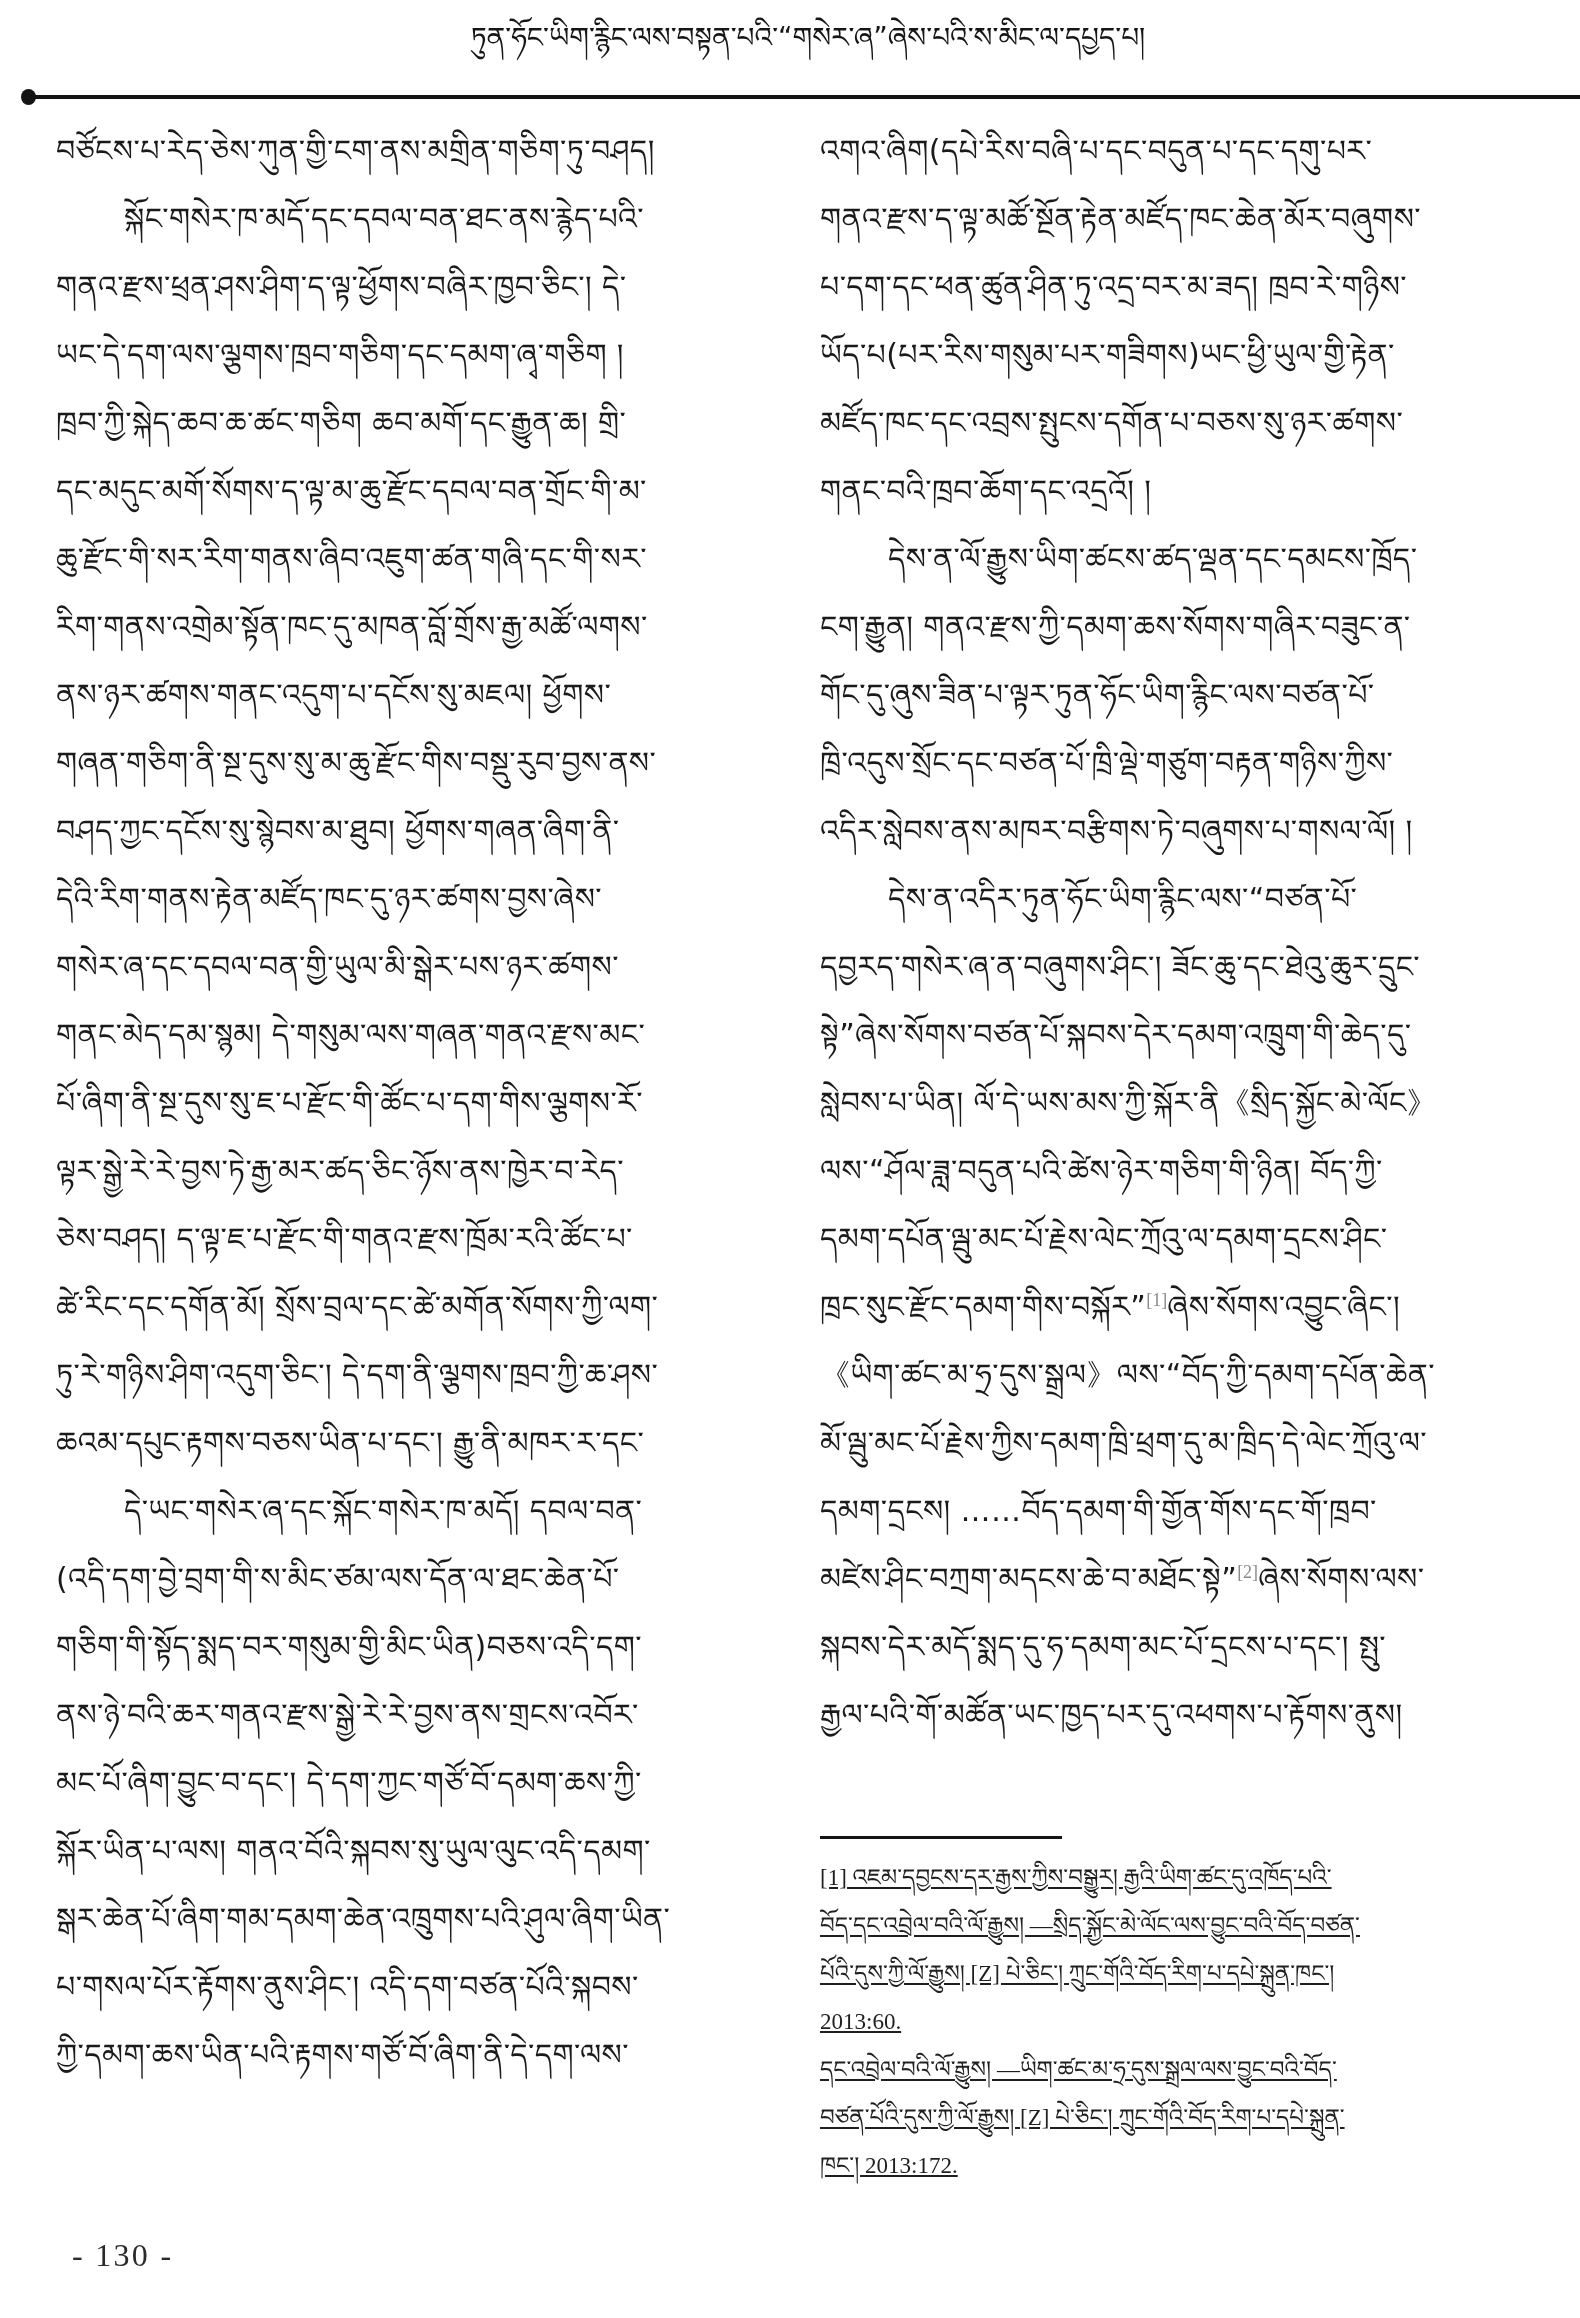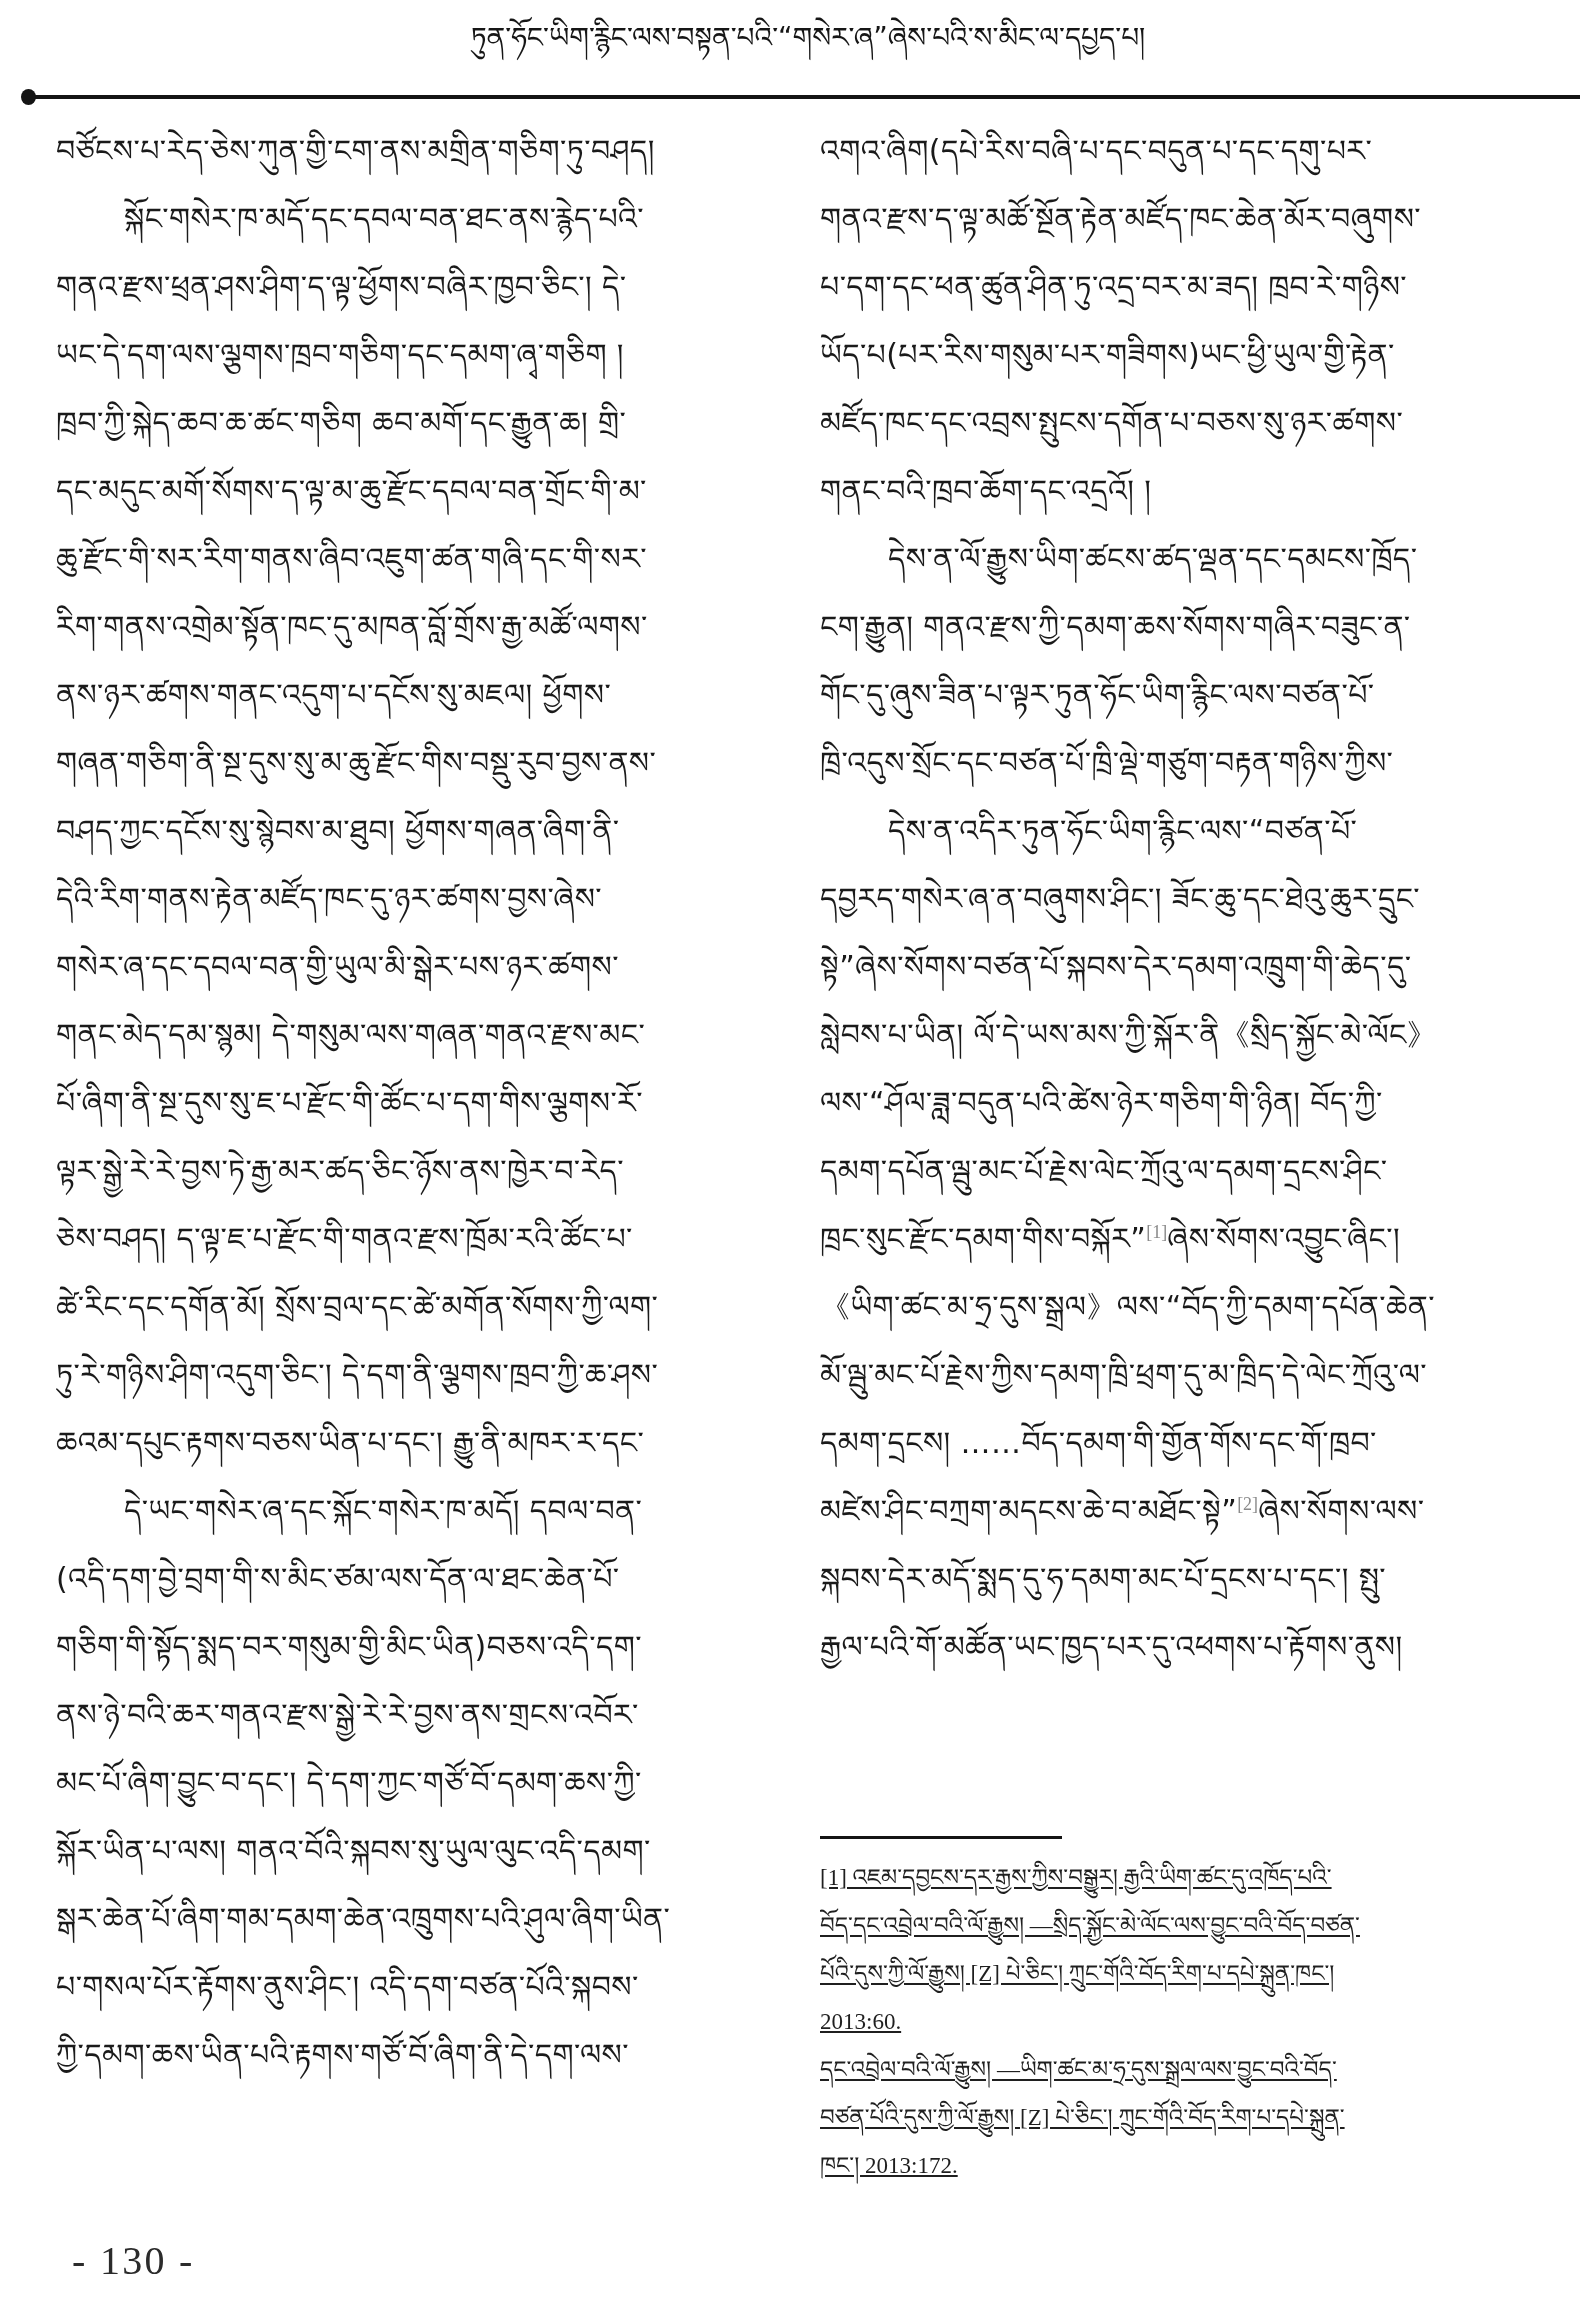--- a/index.html
+++ b/index.html
@@ -39,21 +39,21 @@
     position:absolute; left:820px; top:1836px; width:242px; height:3px;
     background:#141414;
   }
   .footnotes { position:absolute; left:820px; top:1855px; width:727px; }
   .fn-line {
     height:48px; line-height:45px; font-size:23px;
     white-space:nowrap; overflow:hidden;
     font-family:"Liberation Serif", "DejaVu Sans", serif; color:#1f1f1f;text-decoration:underline;
   }
   .page-number {
-    position:absolute; left:72px; top:2237px; font-size:40px;
+    position:absolute; left:72px; top:2237px; font-size:32px;
     font-family:"Liberation Serif", serif; color:#2b2b2b; letter-spacing:2.3px;
   }
 </style>
 </head>
 <body>
 
 <div class="page">
 
   <div class="title">ཏུན་ཧོང་ཡིག་རྙིང་ལས་བསྟན་པའི་“གསེར་ཞ”ཞེས་པའི་ས་མིང་ལ་དཔྱད་པ།</div>
 
@@ -95,20 +95,21 @@
     <div class="body-line">འགའ་ཞིག(དཔེ་རིས་བཞི་པ་དང་བདུན་པ་དང་དགུ་པར་</div>
     <div class="body-line">གནའ་རྫས་ད་ལྟ་མཚོ་སྔོན་རྟེན་མཛོད་ཁང་ཆེན་མོར་བཞུགས་</div>
     <div class="body-line">པ་དག་དང་ཕན་ཚུན་ཤིན་ཏུ་འདྲ་བར་མ་ཟད། ཁྲབ་རེ་གཉིས་</div>
     <div class="body-line">ཡོད་པ(པར་རིས་གསུམ་པར་གཟིགས)ཡང་ཕྱི་ཡུལ་གྱི་རྟེན་</div>
     <div class="body-line">མཛོད་ཁང་དང་འབྲས་སྤུངས་དགོན་པ་བཅས་སུ་ཉར་ཚགས་</div>
     <div class="body-line">གནང་བའི་ཁྲབ་ཆོག་དང་འདྲའོ། །</div>
     <div class="body-line indent">དེས་ན་ལོ་རྒྱུས་ཡིག་ཚངས་ཚད་ལྡན་དང་དམངས་ཁྲོད་</div>
     <div class="body-line">ངག་རྒྱུན། གནའ་རྫས་ཀྱི་དམག་ཆས་སོགས་གཞིར་བཟུང་ན་</div>
     <div class="body-line">གོང་དུ་ཞུས་ཟིན་པ་ལྟར་ཏུན་ཧོང་ཡིག་རྙིང་ལས་བཙན་པོ་</div>
     <div class="body-line">ཁྲི་འདུས་སྲོང་དང་བཙན་པོ་ཁྲི་ལྡེ་གཙུག་བརྟན་གཉིས་ཀྱིས་</div>
+    <div class="body-line">འདིར་སླེབས་ནས་མཁར་བརྩིགས་ཏེ་བཞུགས་པ་གསལ་ལོ། །</div>
     <div class="body-line indent">དེས་ན་འདིར་ཏུན་ཧོང་ཡིག་རྙིང་ལས་“བཙན་པོ་</div>
     <div class="body-line">དབྱརད་གསེར་ཞ་ན་བཞུགས་ཤིང་། ཟོང་ཆུ་དང་ཐེའུ་ཆུར་དྲུང་</div>
     <div class="body-line">སྟེ”ཞེས་སོགས་བཙན་པོ་སྐབས་དེར་དམག་འཁྲུག་གི་ཆེད་དུ་</div>
     <div class="body-line">སླེབས་པ་ཡིན། ལོ་དེ་ཡས་མས་ཀྱི་སྐོར་ནི《སྲིད་སྐྱོང་མེ་ལོང》</div>
     <div class="body-line">ལས་“ཤོལ་ཟླ་བདུན་པའི་ཚེས་ཉེར་གཅིག་གི་ཉིན། བོད་ཀྱི་</div>
     <div class="body-line">དམག་དཔོན་ལྦུ་མང་པོ་རྗེས་ལེང་ཀྲོའུ་ལ་དམག་དྲངས་ཤིང་</div>
     <div class="body-line">ཁྲང་སུང་རྫོང་དམག་གིས་བསྐོར”<sup class="ref">[1]</sup>ཞེས་སོགས་འབྱུང་ཞིང་།</div>
     <div class="body-line">《ཡིག་ཚང་མ་ཧྲ་དུས་སྒྲལ》ལས་“བོད་ཀྱི་དམག་དཔོན་ཆེན་</div>
     <div class="body-line">མོ་ལྦུ་མང་པོ་རྗེས་ཀྱིས་དམག་ཁྲི་ཕྲག་དུ་མ་ཁྲིད་དེ་ལེང་ཀྲོའུ་ལ་</div>
     <div class="body-line">དམག་དྲངས། ……བོད་དམག་གི་གྱོན་གོས་དང་གོ་ཁྲབ་</div>

